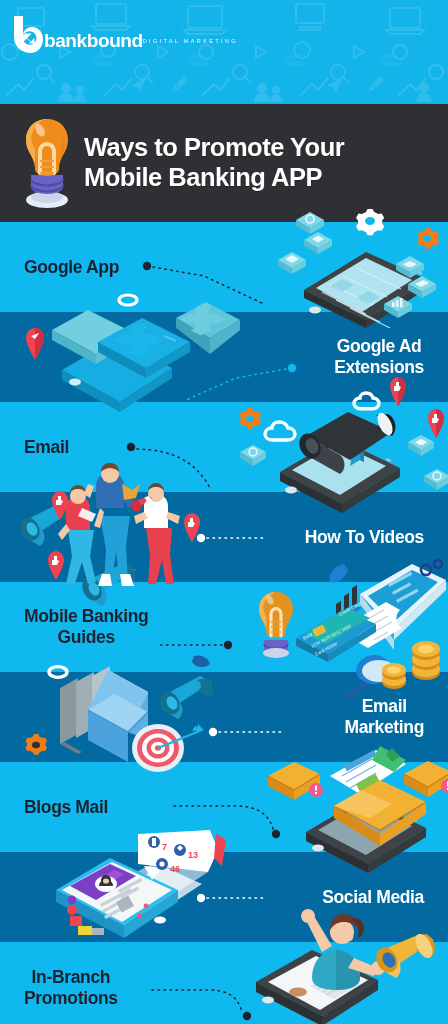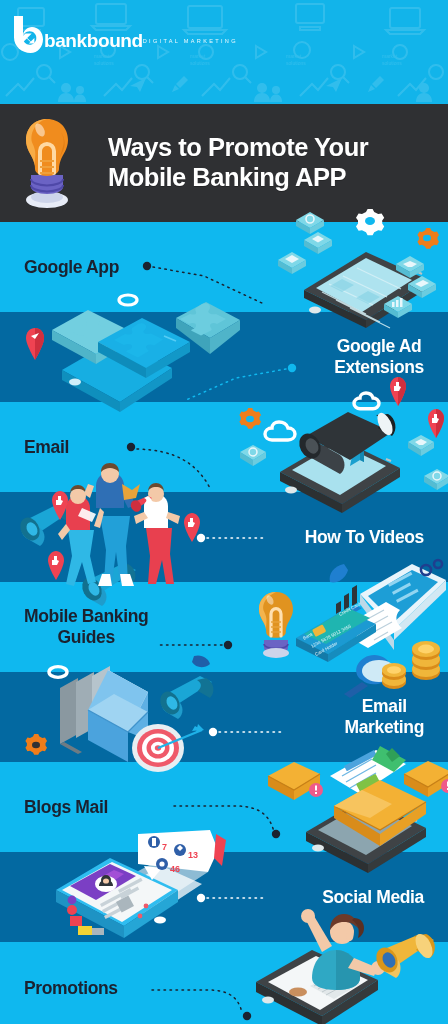--- a/index.html
+++ b/index.html
@@ -52,21 +52,20 @@
 
   
   .title-band {
     position: relative;
     height: 118px;
     background: #2f3033;
     display: flex;
     align-items: center;
     padding-left: 18px;
     overflow: hidden;
-    gap: 24px;
   }
   .bulb { width: 58px; height: 92px; flex: none; margin-right: 8px; }
   .title-text {
     color: #ffffff;
     font-size: 25.5px;
     font-weight: bold;
     line-height: 1.16;
     letter-spacing: -0.5px;
     text-shadow: 0 1px 0 rgba(0,0,0,.25);
   }
@@ -893,18 +892,19 @@
       </svg>
     </div>
     <div class="conn" style="left:150px; top:44px; width:106px; height:36px;">
       <svg viewBox="0 0 106 36">
         <path d="M2 4h56c22 0 30 8 34 22" stroke="#1b2230" stroke-width="1.5" fill="none" stroke-dasharray="1.5 4.5" stroke-linecap="round"></path>
         <circle cx="97" cy="30" r="4.2" fill="#1b2230"></circle>
       </svg>
     </div>
     <div class="row-inner">
       <div class="label">
+        <div>In-Branch</div>
         <div>Promotions</div>
       </div>
     </div>
   </div>
 
 </div>
 
 </body></html>

